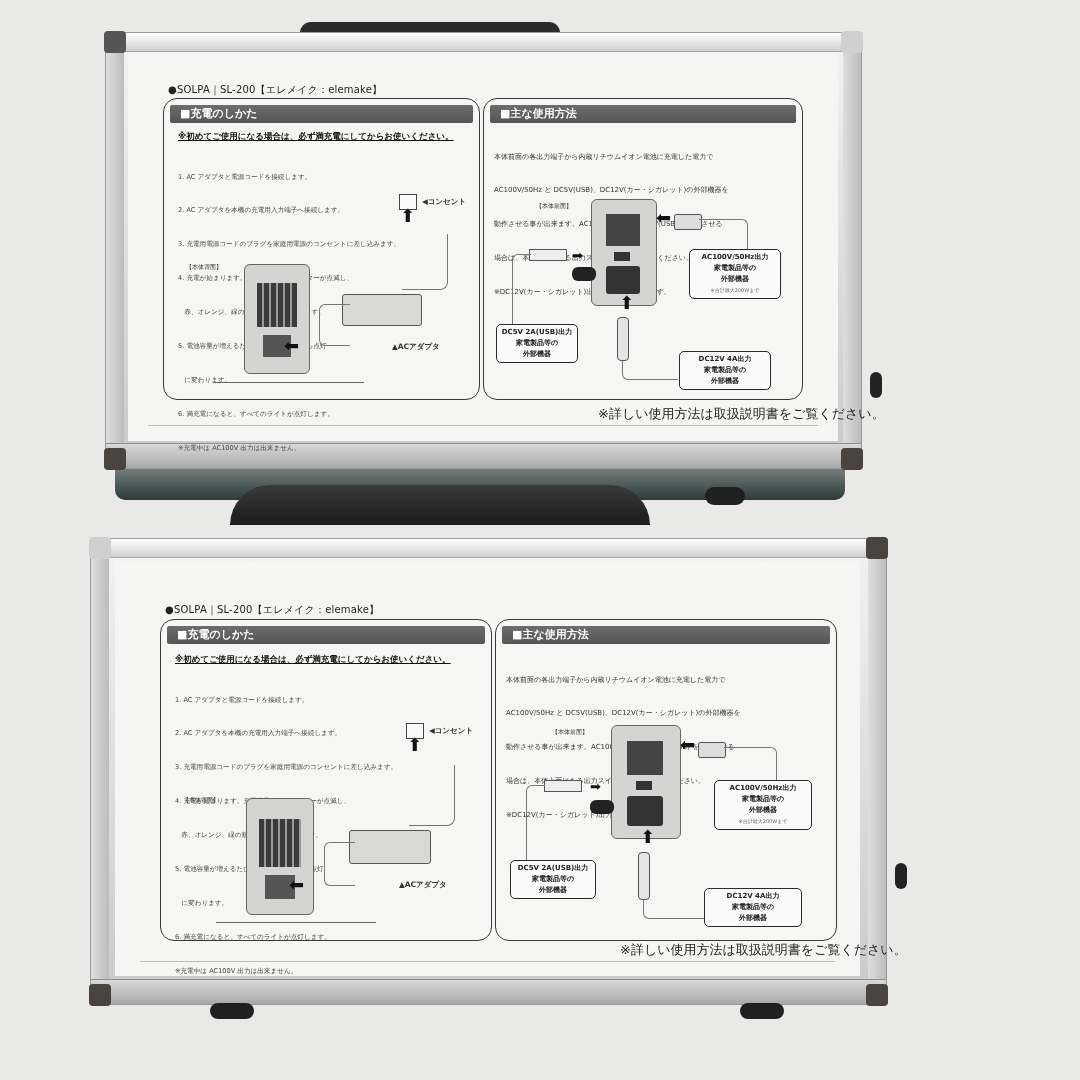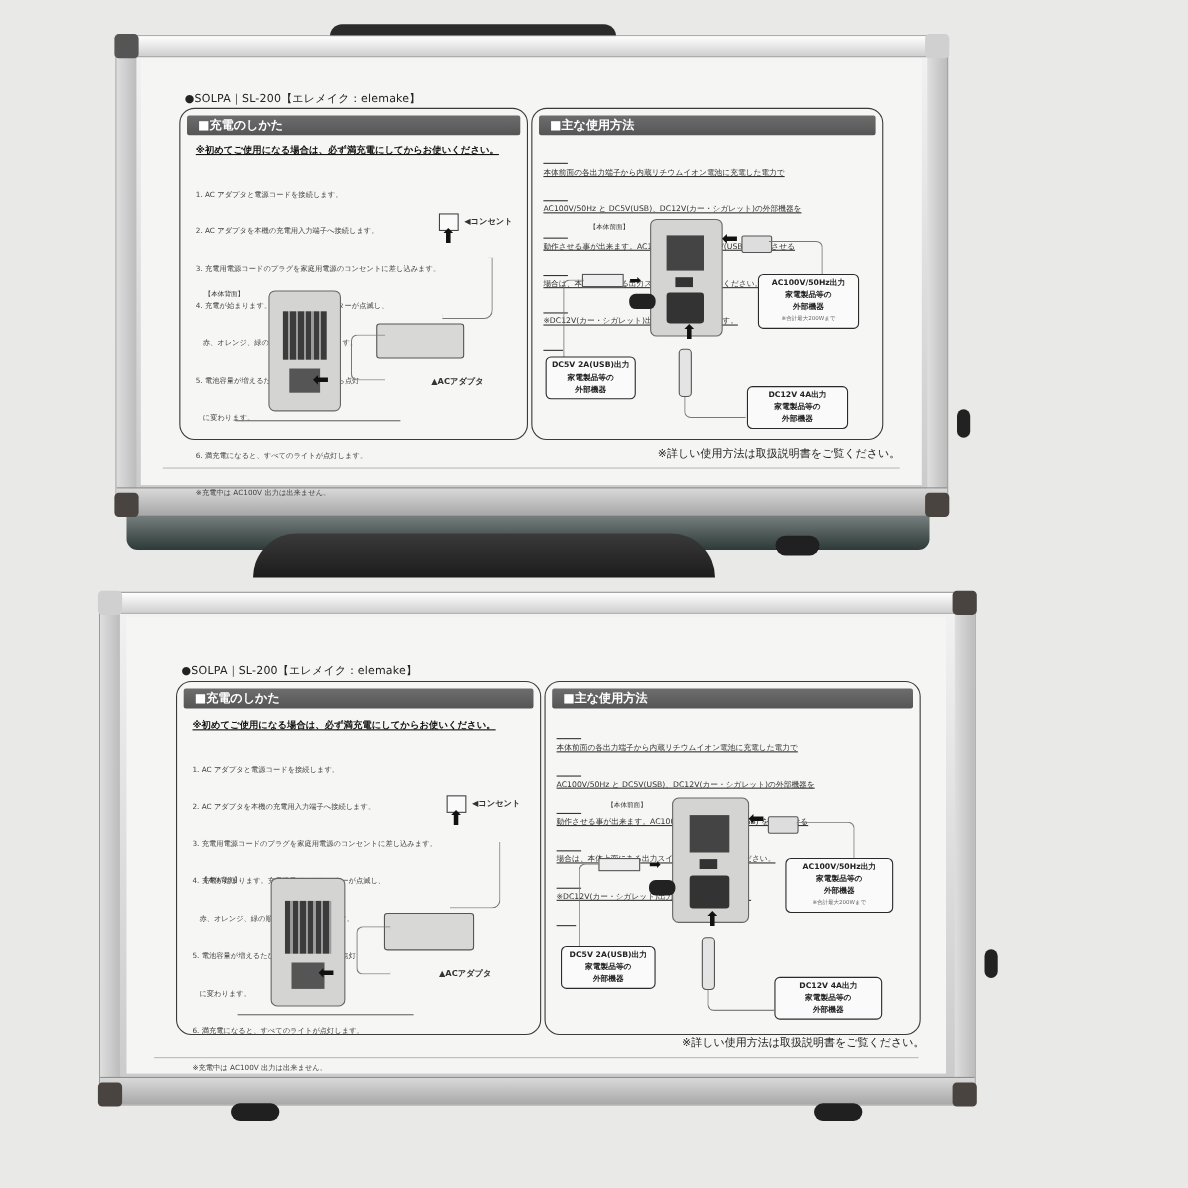--- a/index.html
+++ b/index.html
@@ -10,25 +10,25 @@
   .topbar{position:absolute;left:0;right:0;top:0;height:18px;background:linear-gradient(180deg,#ffffff,#cfcfcf);border-bottom:1px solid #a5a5a5;}
   .botbar{position:absolute;left:0;right:0;bottom:0;height:24px;background:linear-gradient(180deg,#d9d9d9,#a8a8a8);border-top:1px solid #8f8f8f;}
   .sidebar{position:absolute;top:0;bottom:0;width:18px;background:linear-gradient(90deg,#dedede,#bcbcbc);}
   .corner{position:absolute;width:22px;height:22px;background:#4a4440;border-radius:4px;}
   .label{position:absolute;background:#f5f5f3;}
   .brand{position:absolute;font-size:10px;color:#222;letter-spacing:0.2px;white-space:nowrap;}
   .box{position:absolute;border:1.5px solid #3a3a3a;border-radius:14px;background:#f6f6f4;}
   .hdr{position:absolute;left:6px;right:6px;top:6px;height:18px;background:linear-gradient(180deg,#6d6d6d,#555);color:#fff;font-size:11px;font-weight:bold;padding-left:10px;line-height:18px;border-radius:2px;}
   .warn{position:absolute;font-size:8.5px;font-weight:bold;color:#111;text-decoration:underline;white-space:nowrap;}
   .steps{position:absolute;font-size:6.6px;color:#444;line-height:11.3px;white-space:pre;}
-  .para{position:absolute;font-size:7px;color:#333;line-height:11.3px;white-space:pre;text-decoration:underline;}
+  .para{position:absolute;font-size:7px;color:#333;line-height:11.3px;white-space:pre;}
   .tag{position:absolute;font-size:6px;color:#333;white-space:nowrap;}
   .callout{position:absolute;border:1.5px solid #2a2a2a;border-radius:5px;background:#fafafa;font-size:7px;font-weight:bold;text-align:center;line-height:11px;color:#222;padding:2px 0;}
   .callout small{display:block;font-size:5px;font-weight:normal;color:#666;}
-  .footnote{position:absolute;font-size:10px;color:#222;white-space:nowrap;}
+  .footnote{position:absolute;font-size:13px;color:#222;white-space:nowrap;}
   .foot{position:absolute;background:#202020;border-radius:10px;}
   .knob{position:absolute;background:#222;border-radius:6px;}
   .unit{position:absolute;border:1.5px solid #666;border-radius:6px;background:#d4d4d2;}
   .vent{position:absolute;background:repeating-linear-gradient(90deg,#3b3b3b 0 5px,#9a9a9a 5px 7px);}
   .adapter{position:absolute;border:1.5px solid #555;background:#d8d8d6;border-radius:3px;}
   .outlet{position:absolute;border:1.5px solid #444;background:#fafafa;}
   .arrow{position:absolute;font-size:18px;color:#111;line-height:1;}
   .wire{position:absolute;border:1.5px solid #777;}
 </style>
 </head>

